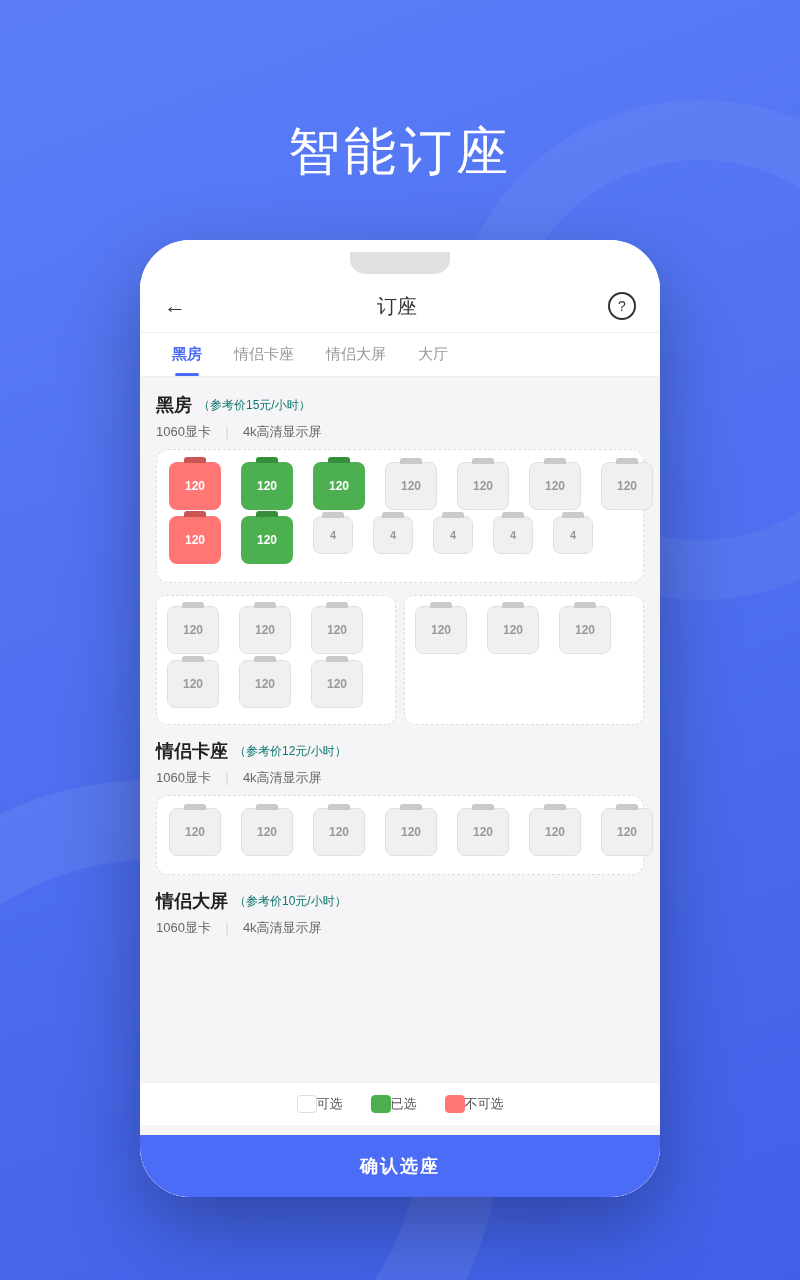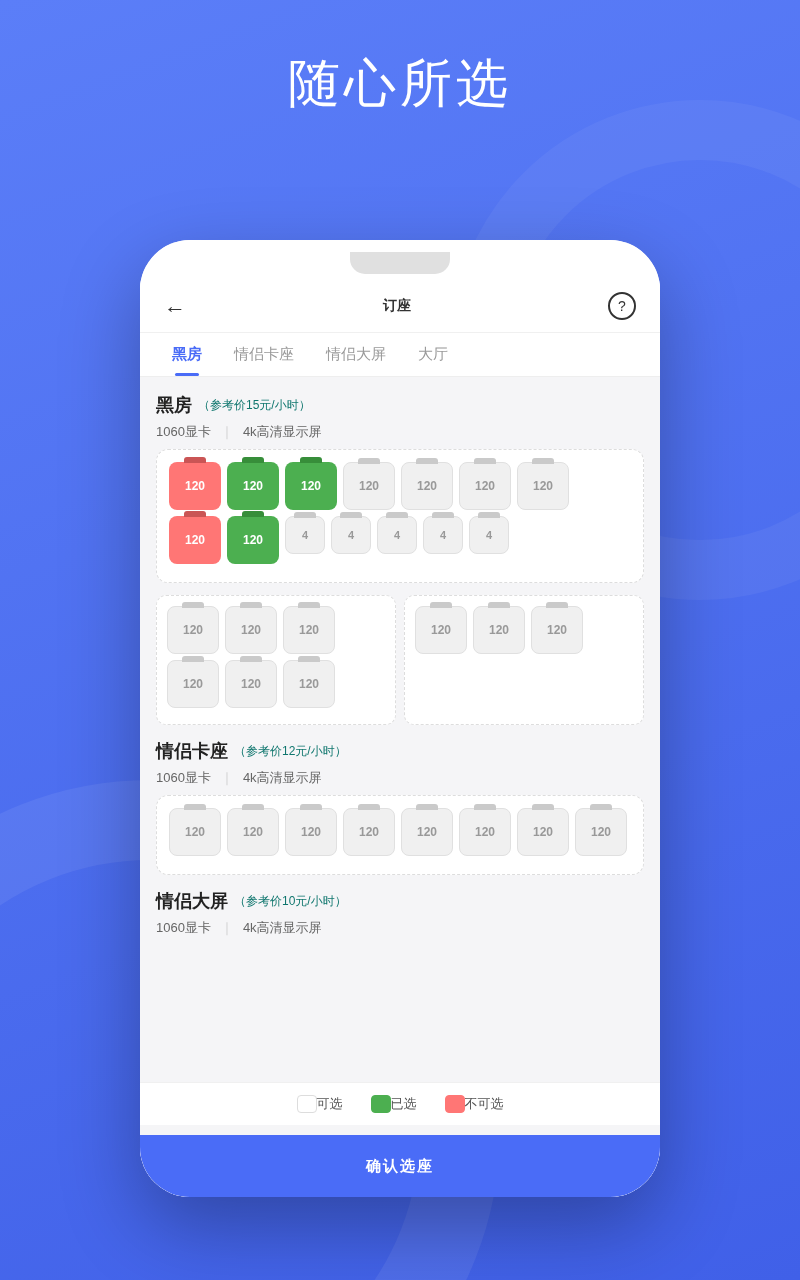--- a/index.html
+++ b/index.html
@@ -99,22 +99,22 @@
       padding: 12px 24px 12px;
       background: white;
       border-bottom: 1px solid #f0f0f0;
     }
     .back-btn {
       font-size: 22px;
       color: #333;
       cursor: pointer;
     }
     .nav-title {
-      font-size: 14px;
-      font-weight: 700;
+      font-size: 20px;
+      font-weight: 400;
       color: #333;
     }
     .help-btn {
       width: 28px;
       height: 28px;
       border: 2px solid #333;
       border-radius: 50%;
       display: flex;
       align-items: center;
       justify-content: center;
@@ -190,21 +190,21 @@
     
     .seat-area {
       background: white;
       border-radius: 12px;
       padding: 12px;
       margin-bottom: 12px;
       border: 1px dashed #ddd;
     }
     .seat-row {
       display: flex;
-      gap: 6px;
+      gap: 20px;
       margin-bottom: 6px;
       flex-wrap: nowrap;
     }
     .seat {
       width: 52px;
       height: 48px;
       border-radius: 8px;
       display: flex;
       align-items: center;
       justify-content: center;
@@ -298,21 +298,21 @@
 
     
     .confirm-btn {
       position: absolute;
       bottom: 0;
       left: 0;
       right: 0;
       height: 62px;
       background: #4a6cf7;
       color: white;
-      font-size: 15px;
+      font-size: 18px;
       font-weight: 600;
       display: flex;
       align-items: center;
       justify-content: center;
       cursor: pointer;
       letter-spacing: 2px;
       z-index: 30;
     }
 
     .section-subtitle-row {
@@ -324,21 +324,22 @@
 </head>
 <body>
 
 <div class="bg">
   <div class="bg-curve1"></div>
   <div class="bg-curve2"></div>
 </div>
 
 <div class="header-text">
   <h1>
-    <span>随心所选</span><br>
+    <br>
+    <span>智能订座</span>
   </h1>
 </div>
 
 <div class="phone-wrapper">
   <div class="phone">
     <div class="phone-notch-area">
       <div class="notch"></div>
     </div>
     <div class="phone-content">
 

